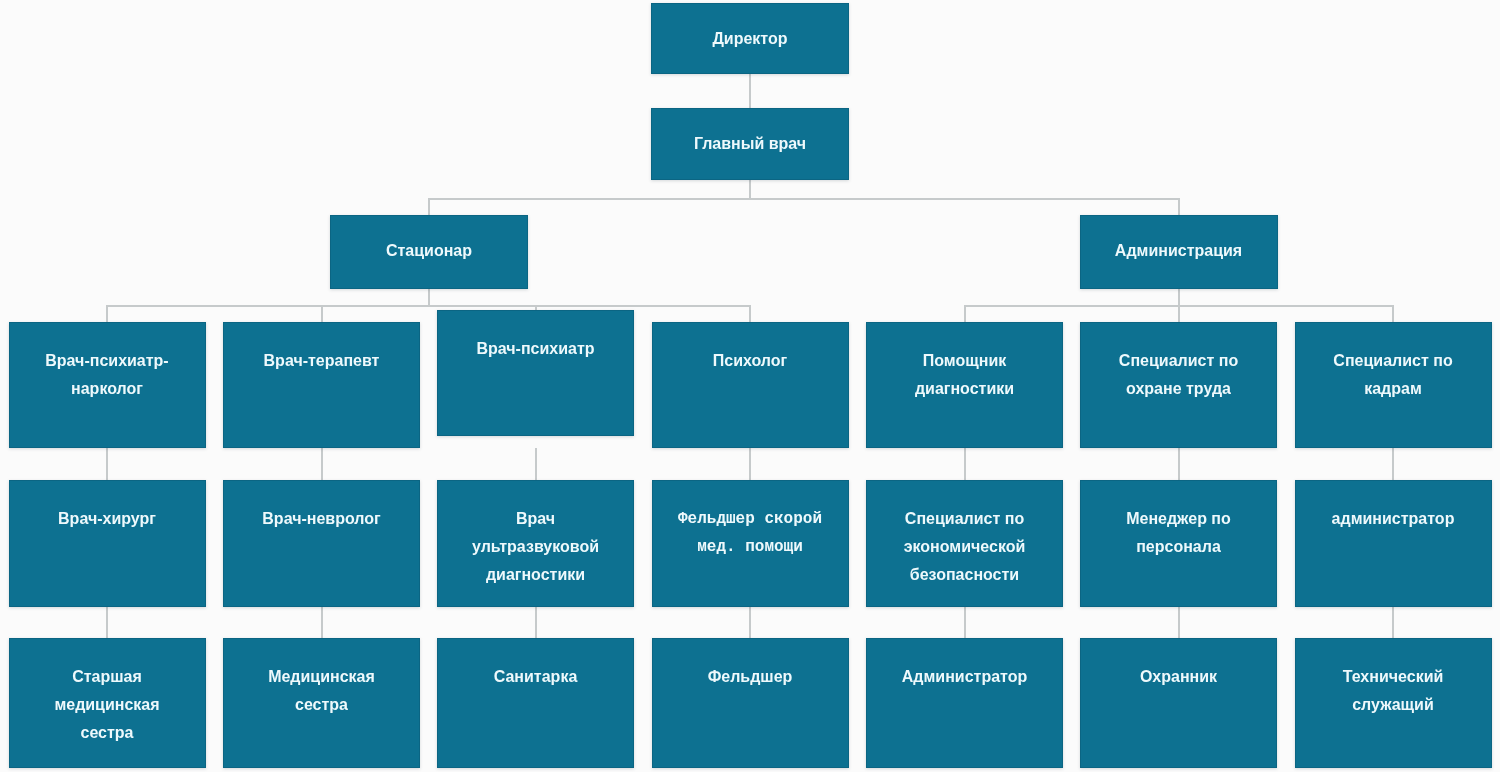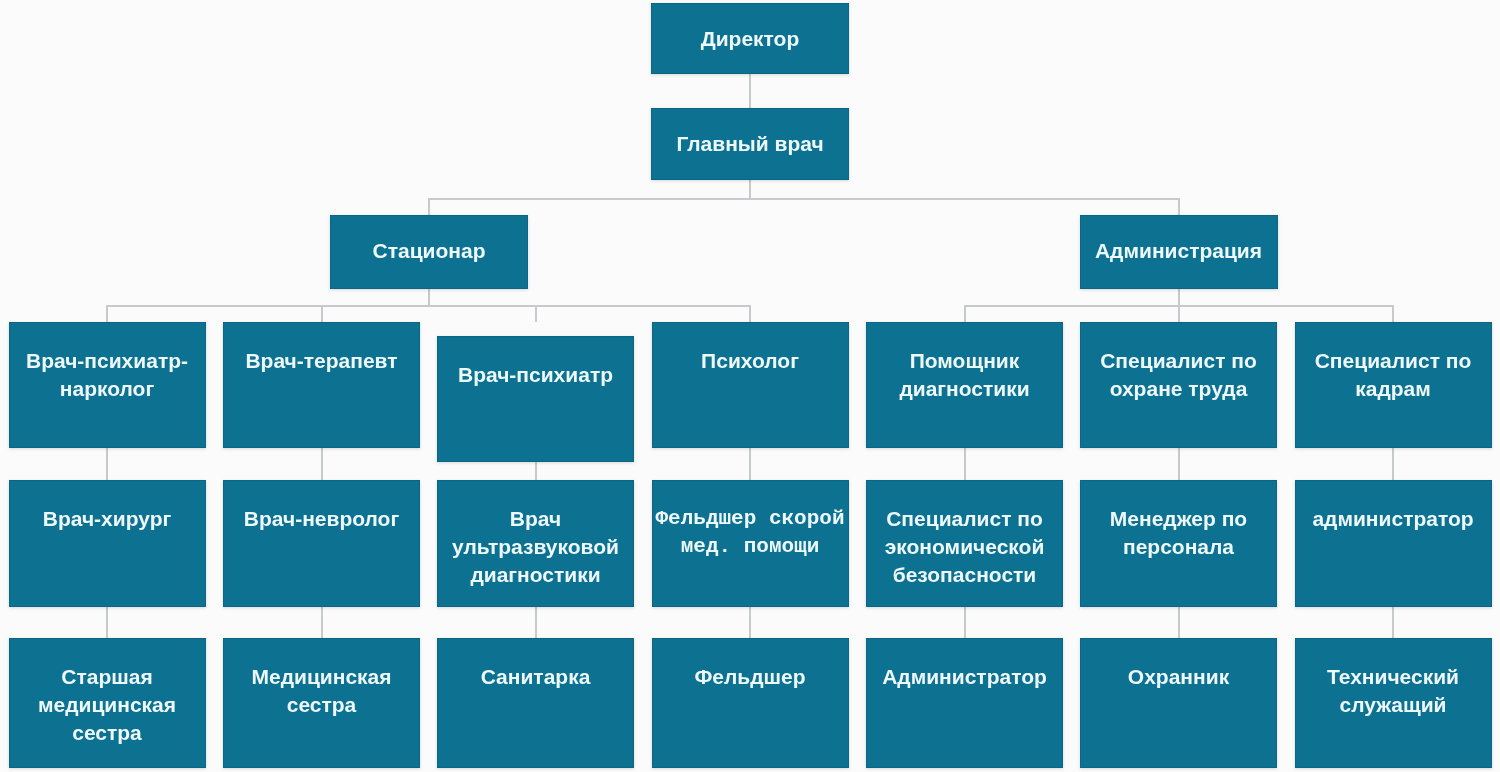--- a/index.html
+++ b/index.html
@@ -16,21 +16,21 @@
     overflow: hidden;
   }
   .node {
     position: absolute;
     box-sizing: border-box;
     background: var(--node-fill, #0d7191);
     border: 1px solid var(--node-border, #0b6583);
     box-shadow: 0 1px 3px rgba(40,60,70,0.18);
     color: var(--node-text, #eef9fc);
     font-weight: 700;
-    font-size: 21px;
+    font-size: 16px;
     line-height: 28px;
     text-align: center;
     padding-top: 24px;
   }
   .node.small { padding-top: 21px; }
   .node .label-line {
     display: block;
     white-space: nowrap;
   }
   .line {
@@ -98,21 +98,21 @@
     <div class="node" style="left: 223px; top: 322px; width: 197px; height: 126px;">
       <span class="label-line">Врач-терапевт</span>
     </div>
     <div class="node" style="left: 223px; top: 480px; width: 197px; height: 127px;">
       <span class="label-line">Врач-невролог</span>
     </div>
     <div class="node" style="left: 223px; top: 638px; width: 197px; height: 130px;">
       <span class="label-line">Медицинская</span>
       <span class="label-line">сестра</span>
     </div>
-    <div class="node" style="left: 437px; top: 336px; width: 197px; height: 126px;">
+    <div class="node" style="left: 437px; top: 310px; width: 197px; height: 126px;">
       <span class="label-line">Врач-психиатр</span>
     </div>
     <div class="node" style="left: 437px; top: 480px; width: 197px; height: 127px; text-align: center;">
       <span class="label-line">Врач</span>
       <span class="label-line">ультразвуковой</span>
       <span class="label-line">диагностики</span>
     </div>
     <div class="node" style="left: 437px; top: 638px; width: 197px; height: 130px;">
       <span class="label-line">Санитарка</span>
     </div>

